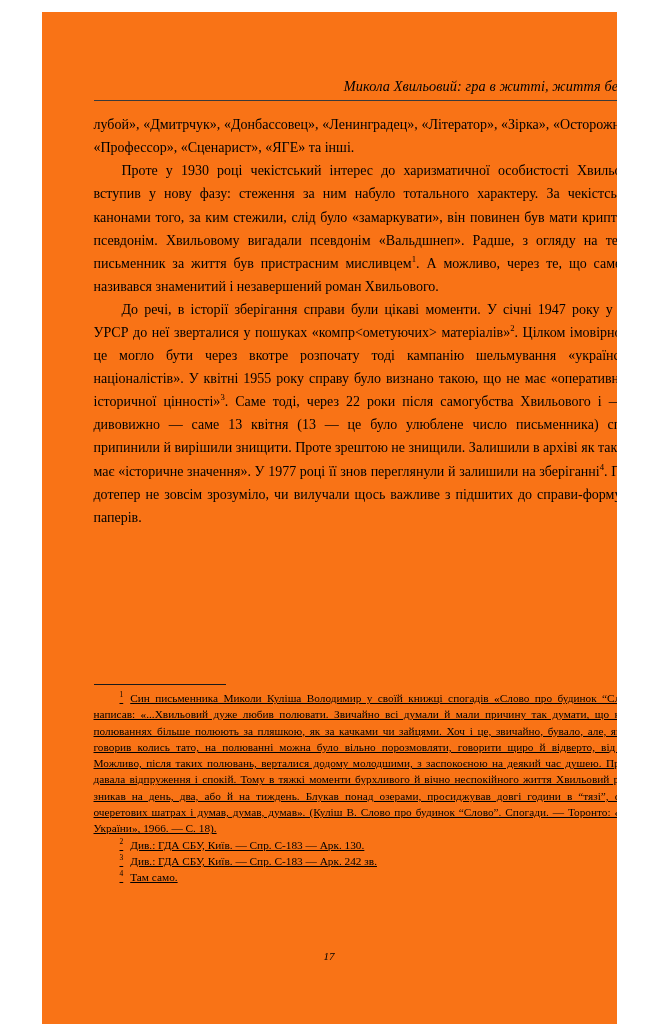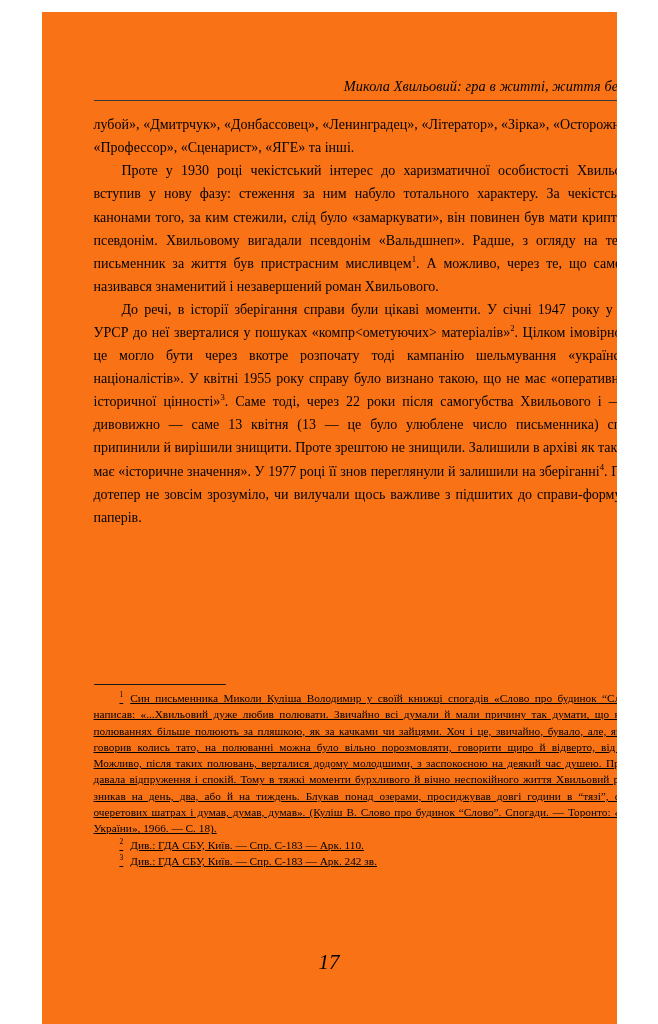--- a/index.html
+++ b/index.html
@@ -109,21 +109,21 @@
   }
 
   
   .folio {
     position: absolute;
     left: 0;
     right: 0;
     top: 938px;
     text-align: center;
     font-style: italic;
-    font-size: 21px;
+    font-size: 11px;
   }
 </style>
 </head>
 <body>
 
 <div class="page">
 
   <div class="content">
 
     <div class="running-head">Микола Хвильовий: гра в житті, життя без гри</div>
@@ -142,23 +142,24 @@
   </div>
 
   <div class="footnote-area">
 
     <hr class="footnote-rule">
 
     <div class="footnotes">
 
       <p><span class="fn-marker">1</span><span class="fn-gap"></span><span>Син письменника Миколи Куліша Володимир у своїй книжці спогадів «Слово про будинок “Слово”» написав: «...Хвильовий дуже любив полювати. Звичайно всі думали й мали причину так думати, що на тих полюваннях більше полюють за пляшкою, як за качками чи зайцями. Хоч і це, звичайно, бувало, але, як мені говорив колись тато, на полюванні можна було вільно порозмовляти, говорити щиро й відверто, від душі. Можливо, після таких полювань, верталися додому молодшими, з заспокоєною на деякий час душею. Природа давала відпруження і спокій. Тому в тяжкі моменти бурхливого й вічно неспокійного життя Хвильовий раптом зникав на день, два, або й на тиждень. Блукав понад озерами, просиджував довгі години в “тязі”, спав в очеретових шатрах і думав, думав, думав». (Куліш В. Слово про будинок “Слово”. Спогади. — Торонто: «Гомін України», 1966. — С. 18).</span></p>
 
-      <p><span class="fn-marker">2</span><span class="fn-gap"></span><span>Див.: ГДА СБУ, Київ. — Спр. С-183 — Арк. 110.</span></p>
+      <p><span class="fn-marker">2</span><span class="fn-gap"></span><span>Див.: ГДА СБУ, Київ. — Спр. С-183 — Арк. 130.</span></p>
 
       <p><span class="fn-marker">3</span><span class="fn-gap"></span><span>Див.: ГДА СБУ, Київ. — Спр. С-183 — Арк. 242 зв.</span></p>
 
+      <p><span class="fn-marker">4</span><span class="fn-gap"></span><span>Там само.</span></p>
 
     </div>
   </div>
 
   <div class="folio">17</div>
 
 </div>
 
 </body></html>

